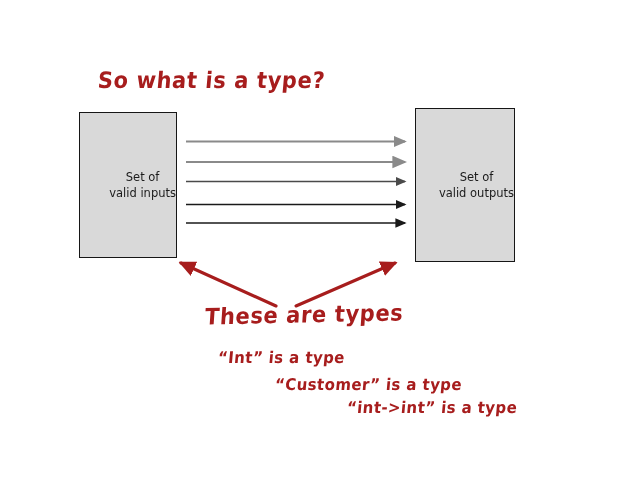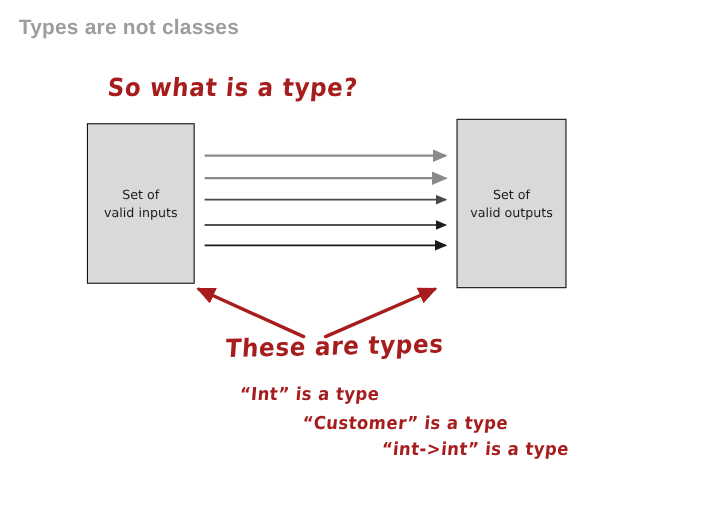--- a/index.html
+++ b/index.html
@@ -68,21 +68,21 @@
   .hand-i2i   { left: 347px; top: 399px; }
 
   
   .set-box {
     position: absolute;
     background: #d9d9d9;
     border: 1.5px solid #161616;
     box-sizing: border-box;
     display: flex;
     align-items: center;
-    justify-content: center;
+    justify-content: flex-end;
   }
   .set-box-label {
     font-family: "DejaVu Sans", sans-serif;
     font-size: 11.5px;
     line-height: 16px;
     color: #1b1b1b;
     text-align: center;
     white-space: pre-line;
     font-weight: 400;
   }
@@ -97,21 +97,20 @@
     width: 638px;
     height: 479px;
     pointer-events: none;
   }
 </style>
 </head>
 <body>
 
 <div id="slide">
 
-  <div class="slide-title">Types are not classes</div>
 
   <div class="hand hand-q">So what is a type?</div>
 
   <div class="set-box" id="box-inputs">
     <span class="set-box-label">Set of
 valid inputs</span>
   </div>
 
   <div class="set-box" id="box-outputs">
     <span class="set-box-label">Set of

